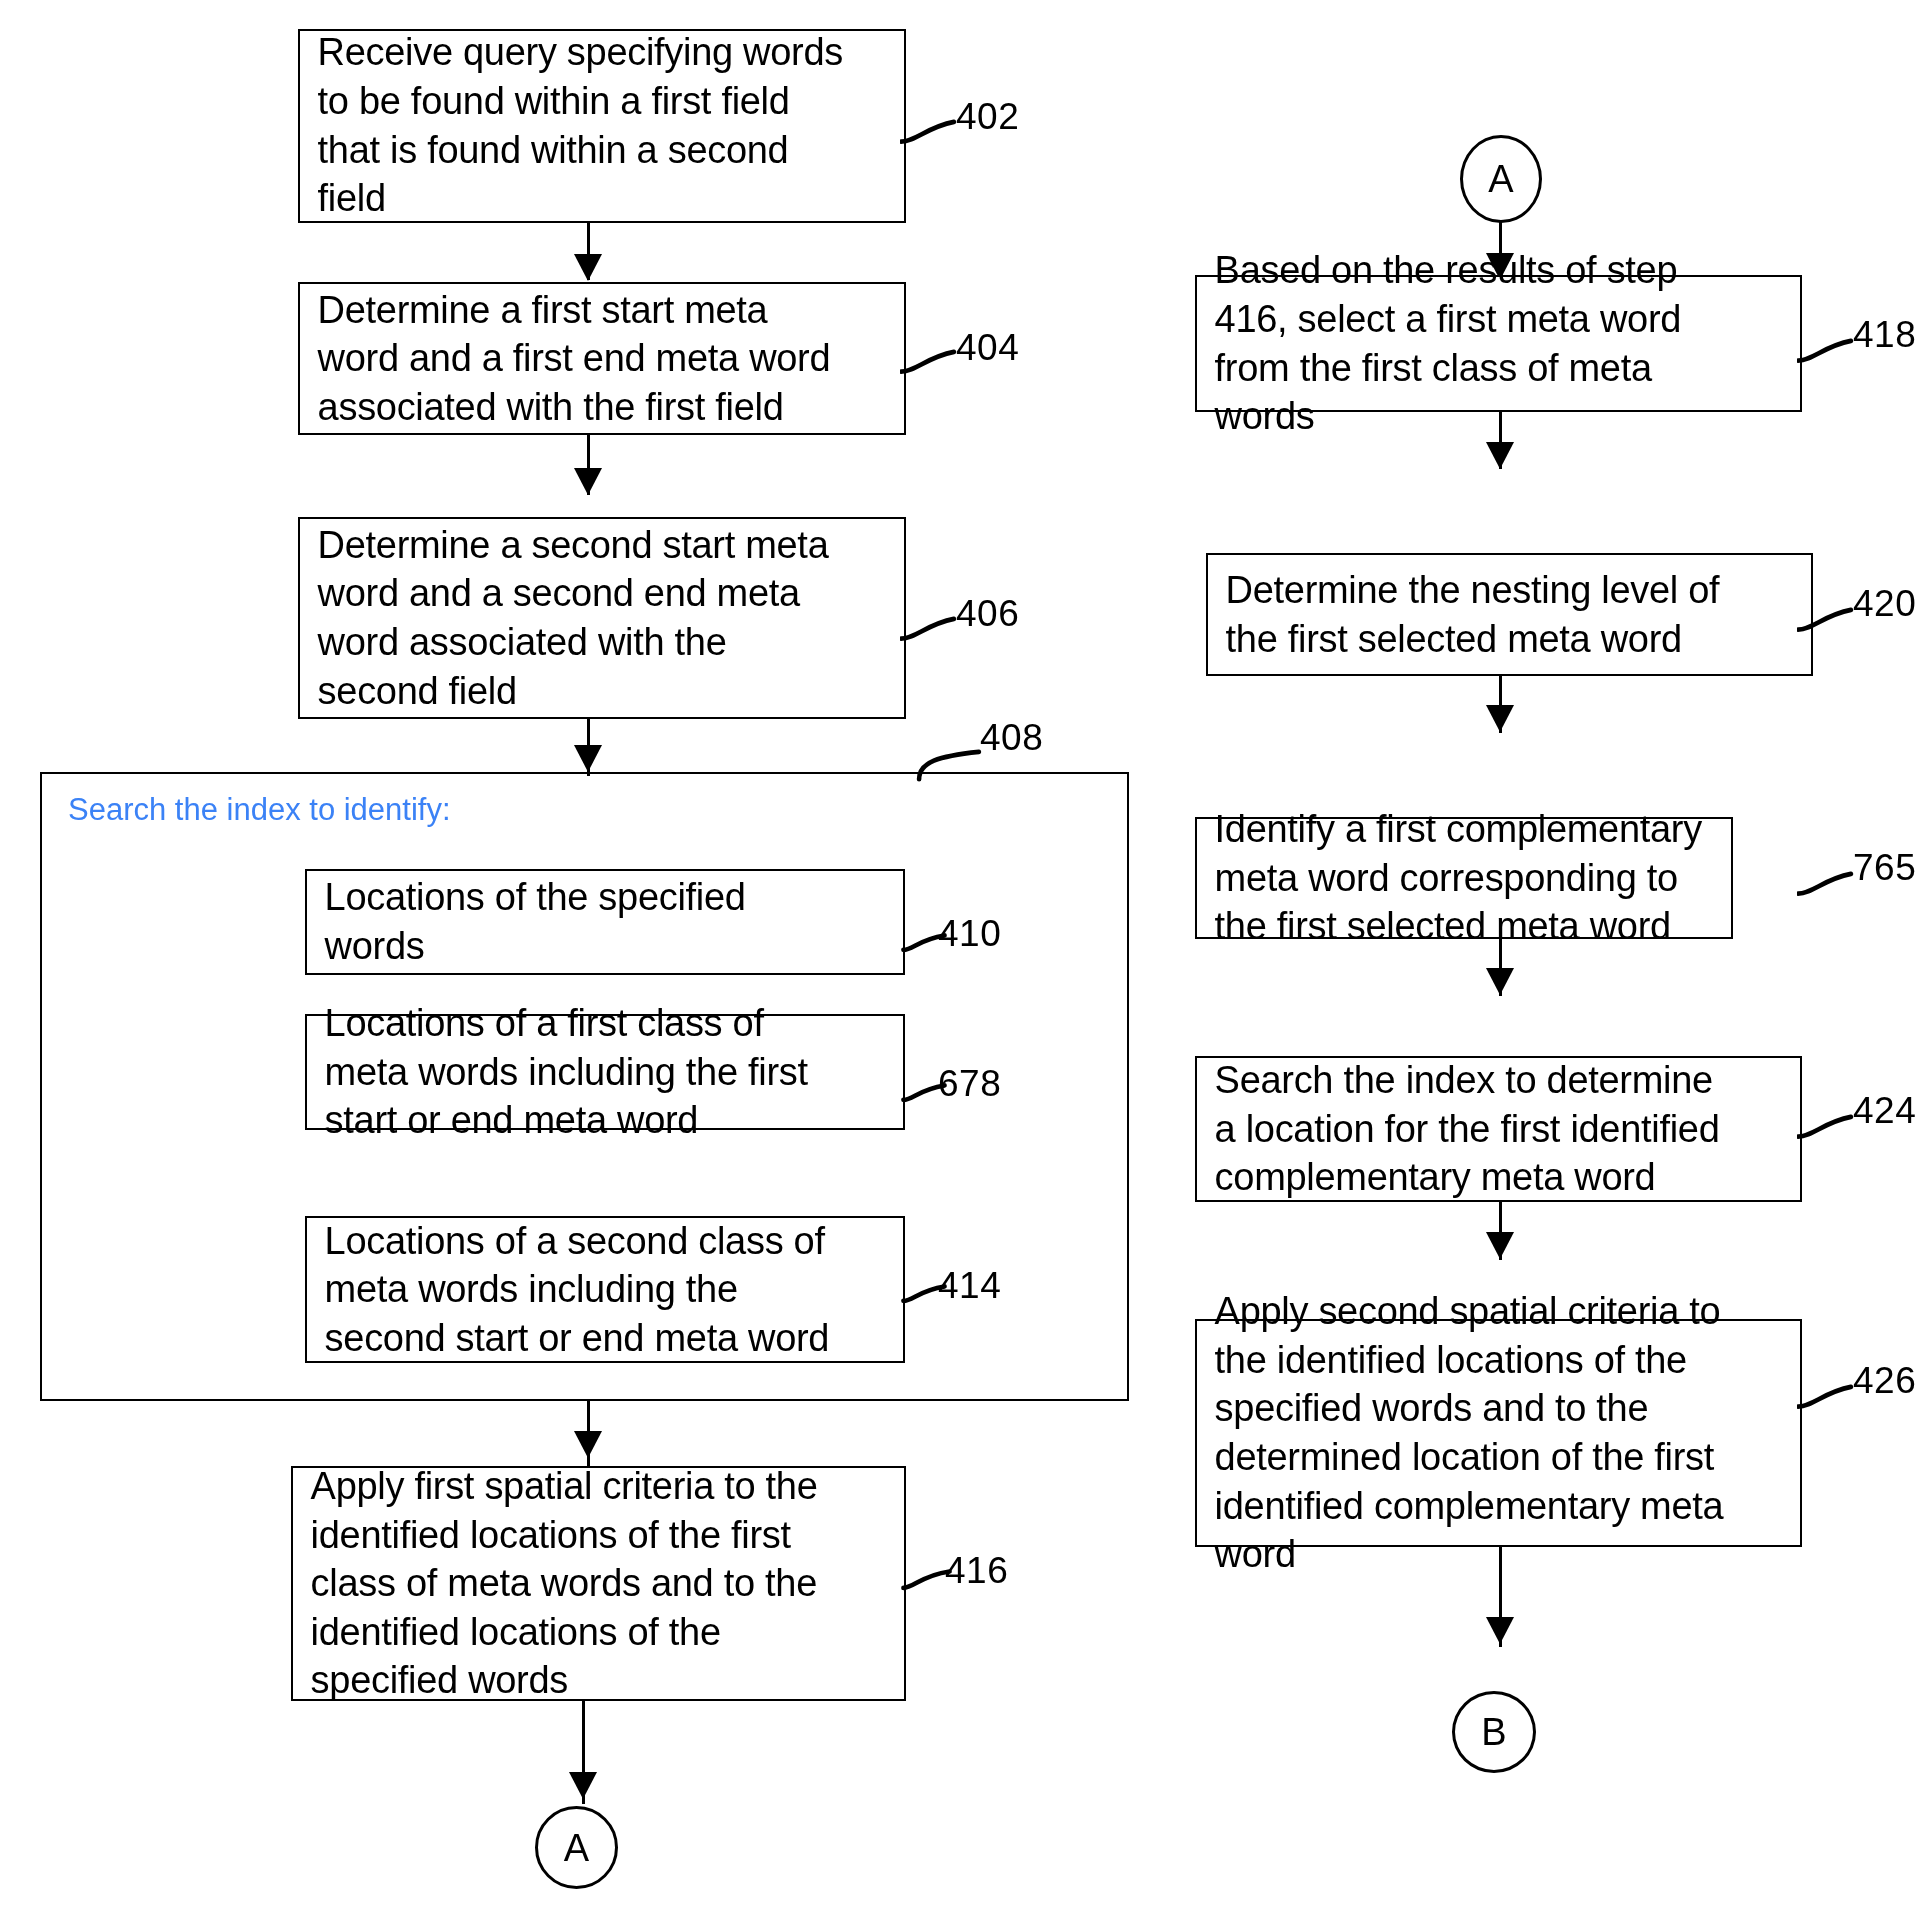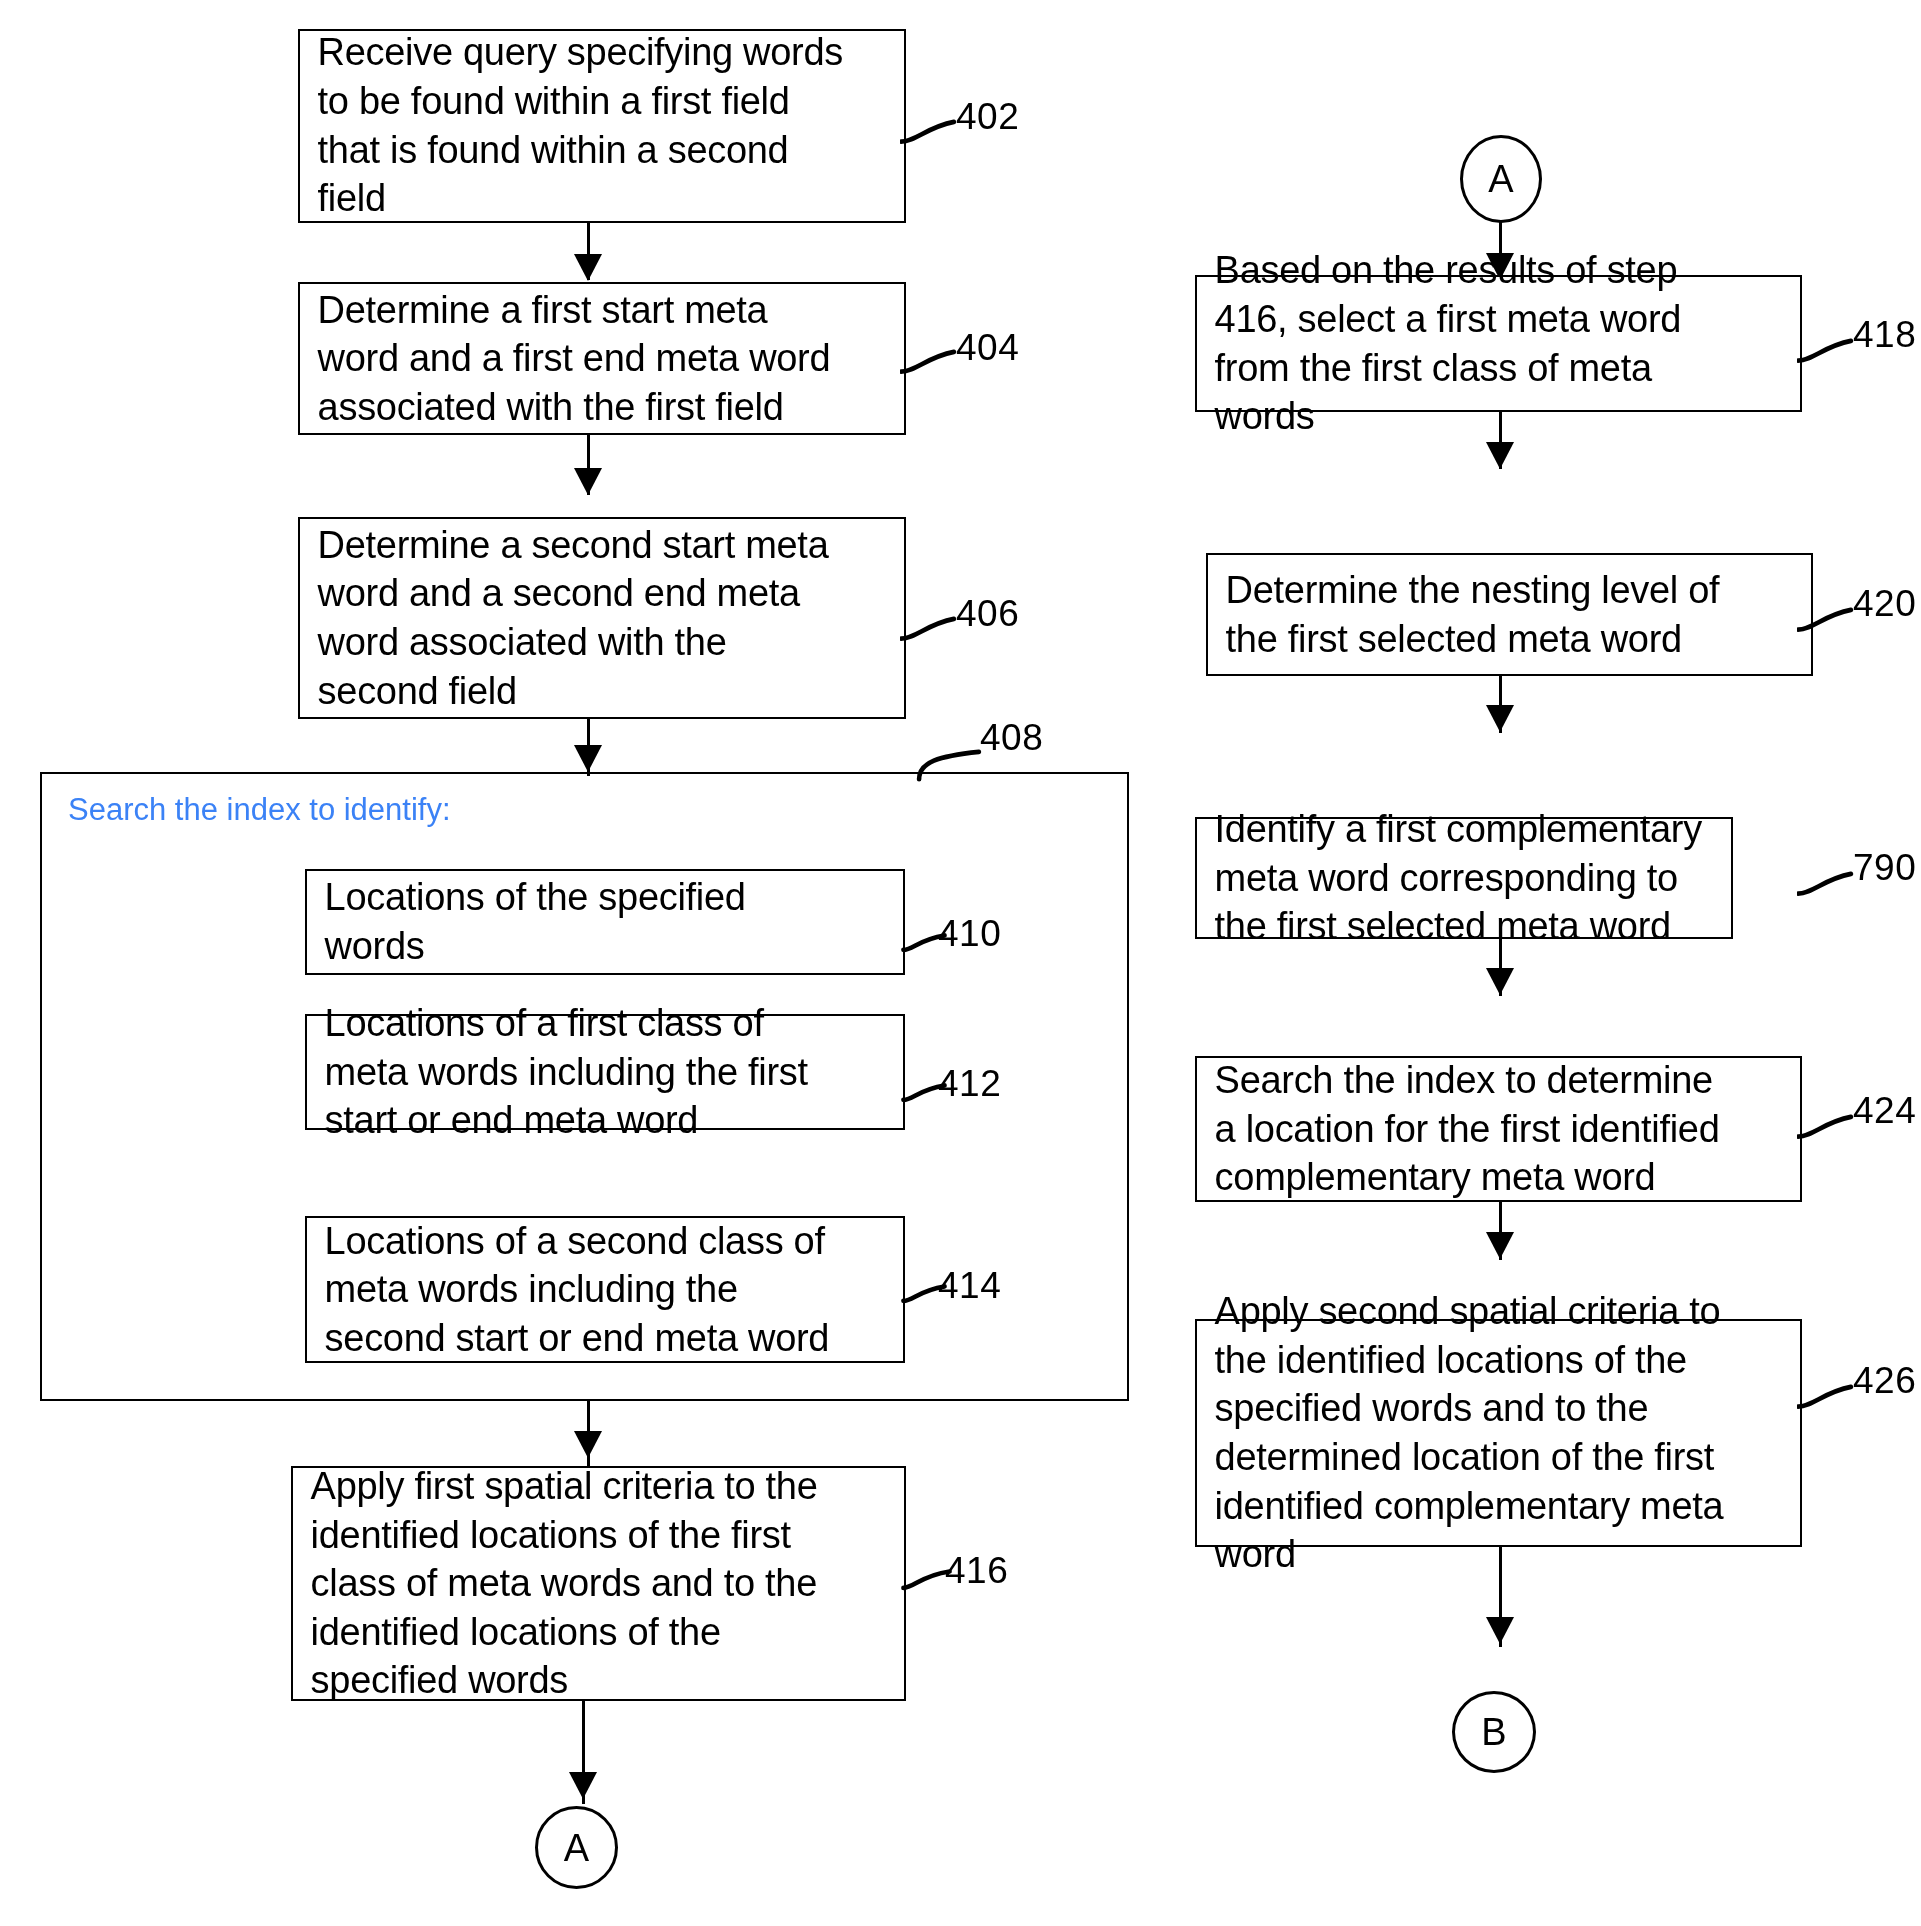--- a/index.html
+++ b/index.html
@@ -165,21 +165,21 @@
   <div class="ref" style="left:938px; top:915px;">410</div>
 
   <div class="box" style="left:305px; top:1014px; width:600px; height:116px;">
     <div class="box-text">Locations of a first class of
 meta words including the first
 start or end meta word</div>
   </div>
   <svg class="ref-leader" style="left:901px; top:1069px; width:47px; height:36px;" viewBox="0 0 90 70">
     <path d="M4 60 C 22 60, 34 40, 84 32" stroke="#000" stroke-width="9" fill="none" stroke-linecap="round"></path>
   </svg>
-  <div class="ref" style="left:938px; top:1065px;">412</div>
+  <div class="ref" style="left:938px; top:1065px;">678</div>
 
   <div class="box" style="left:305px; top:1216px; width:600px; height:147px;">
     <div class="box-text">Locations of a second class of
 meta words including the
 second start or end meta word</div>
   </div>
   <svg class="ref-leader" style="left:901px; top:1270px; width:47px; height:36px;" viewBox="0 0 90 70">
     <path d="M4 60 C 22 60, 34 40, 84 32" stroke="#000" stroke-width="9" fill="none" stroke-linecap="round"></path>
   </svg>
   <div class="ref" style="left:938px; top:1267px;">414</div>
@@ -239,21 +239,21 @@
   <div class="arrowhead" style="left:1486px; top:705px;"></div>
 
   <div class="box" style="left:1195px; top:817px; width:538px; height:122px;">
     <div class="box-text">Identify a first complementary
 meta word corresponding to
 the first selected meta word</div>
   </div>
   <svg class="ref-leader" style="left:1797px; top:853px; width:57px; height:47px;" viewBox="0 0 110 90">
     <path d="M2 78 C 30 78, 52 50, 104 40" stroke="#000" stroke-width="9" fill="none" stroke-linecap="round"></path>
   </svg>
-  <div class="ref" style="left:1853px; top:849px;">790</div>
+  <div class="ref" style="left:1853px; top:849px;">765</div>
 
   <div class="conn-line" style="left:1499px; top:938px; height:58px;"></div>
   <div class="arrowhead" style="left:1486px; top:968px;"></div>
 
   <div class="box" style="left:1195px; top:1056px; width:607px; height:146px;">
     <div class="box-text">Search the index to determine
 a location for the first identified
 complementary meta word</div>
   </div>
   <svg class="ref-leader" style="left:1797px; top:1096px; width:57px; height:47px;" viewBox="0 0 110 90">

